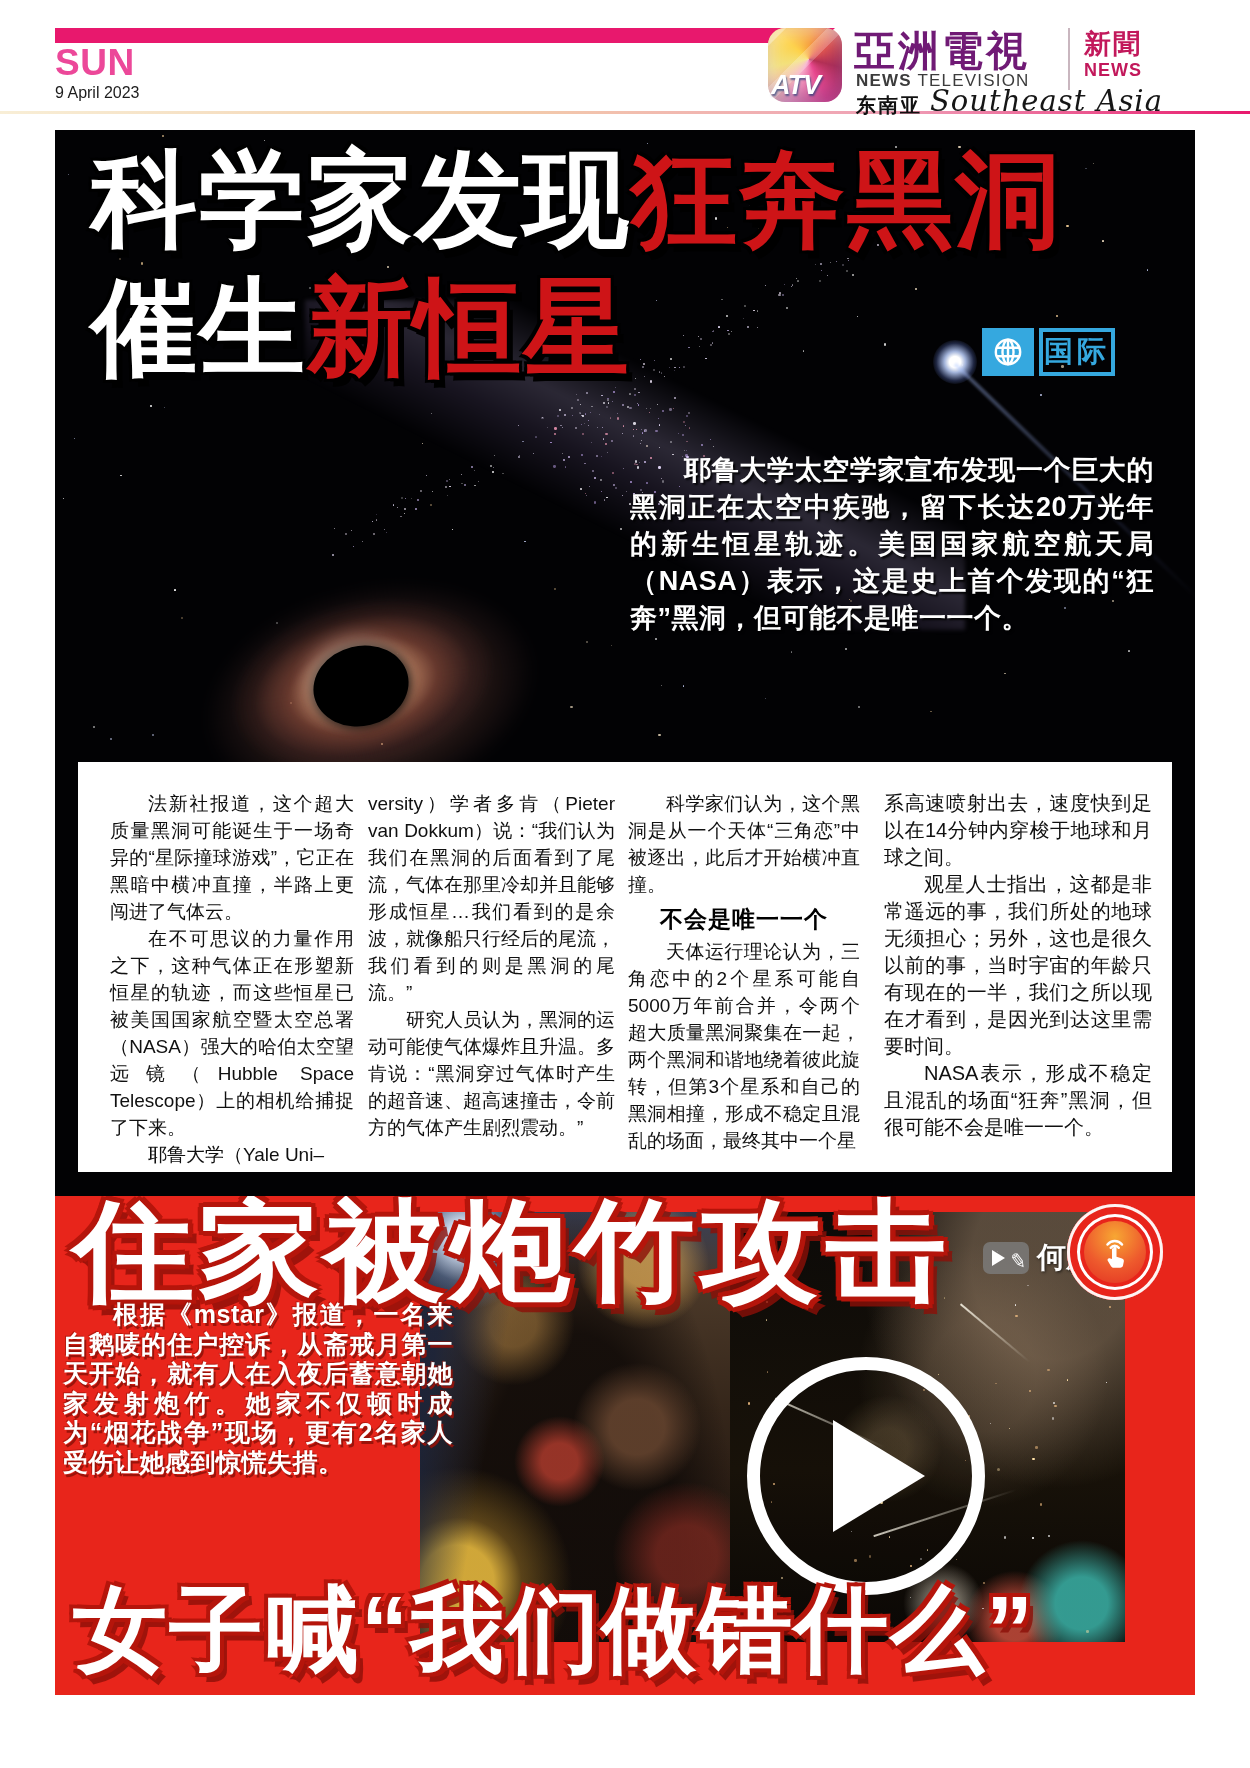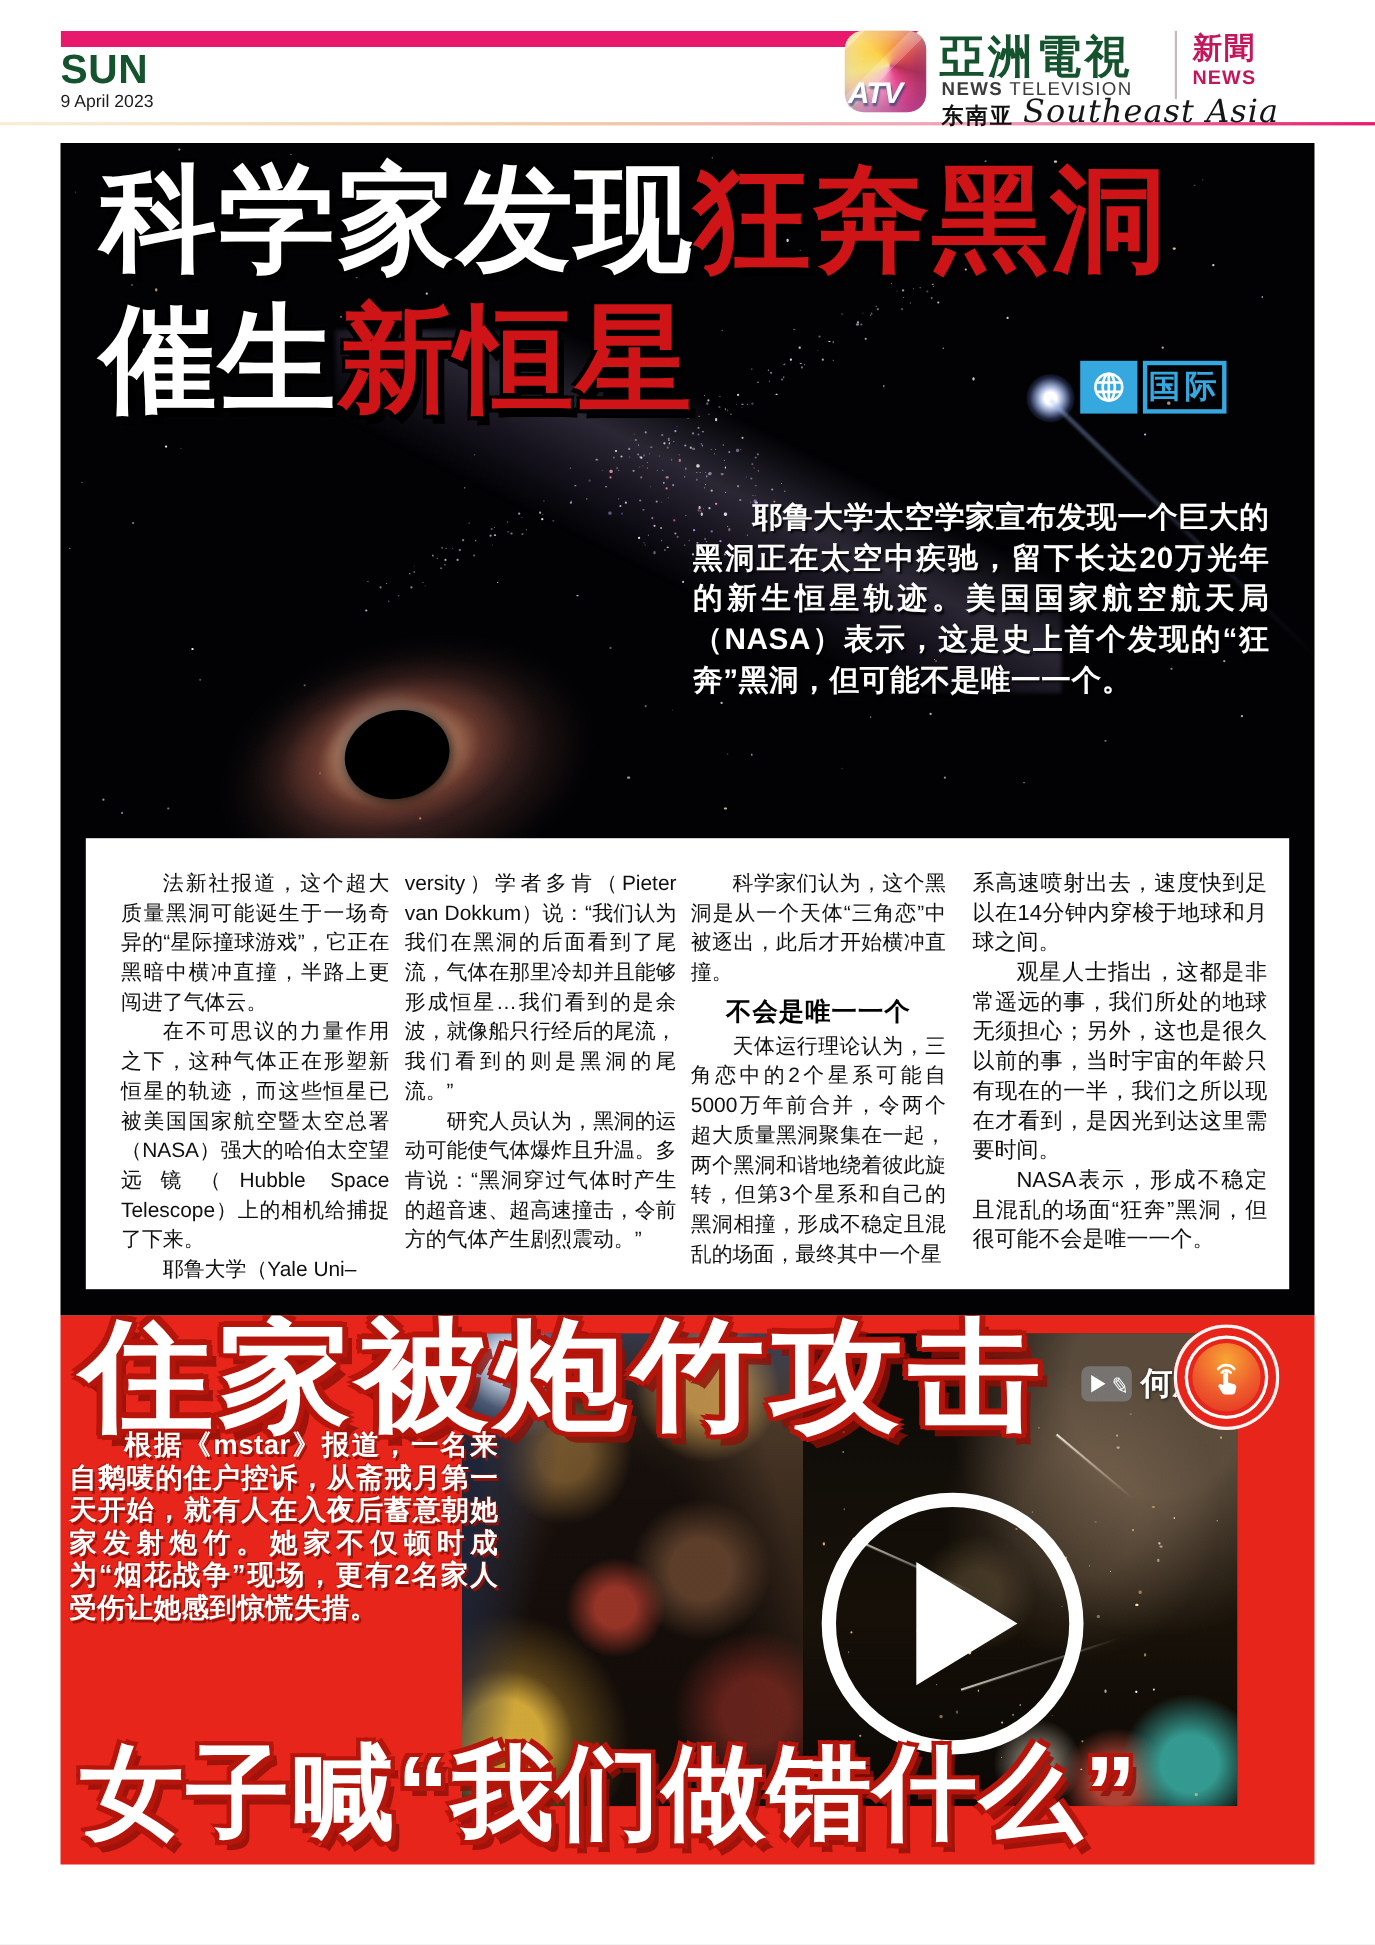--- a/index.html
+++ b/index.html
@@ -1,33 +1,33 @@
 <!DOCTYPE html>
 <html><head>
 <meta charset="utf-8">
 <style>
   html,body{margin:0;padding:0;background:#e9e9e9;}
   .page{position:relative;width:1250px;height:1768px;background:#ffffff;overflow:hidden;
         font-family:"Liberation Sans", sans-serif;margin:0 auto;}
   
   .topbar{position:absolute;left:55px;top:28px;width:780px;height:15px;background:#E8186D;
           clip-path:polygon(0 0,100% 0,calc(100% - 16px) 100%,0 100%);}
-  .day{position:absolute;left:55px;top:42px;font-size:37px;font-weight:800;color:#14532d;letter-spacing:.5px;}
+  .day{position:absolute;left:55px;top:42px;font-size:37px;font-weight:800;color:#ec4899;letter-spacing:.5px;}
   .date{position:absolute;left:55px;top:84px;font-size:16px;color:#1c1c1c;}
   .header-rule{position:absolute;left:0;top:111px;width:1250px;height:3px;
           background:linear-gradient(90deg,#f8eed6 0%,#f3cdaa 40%,#ef9fb6 72%,#E8186D 100%);}
   .logo{position:absolute;left:768px;top:24px;width:430px;height:86px;}
   .logo-icon{position:absolute;left:0;top:4px;width:74px;height:74px;border-radius:17px;
           background:conic-gradient(from -50deg at 55% 42%, #fdd24a, #f6a03c, #e65a4f, #b53055, #e8488f, #f6a8c8, #f3e07a, #fdd24a);
           box-shadow:inset -6px -10px 18px rgba(90,40,120,.35), inset 6px 8px 14px rgba(255,255,255,.35);}
   .logo-icon .facet{position:absolute;inset:0;border-radius:17px;
           background:linear-gradient(135deg,rgba(255,255,255,.35) 0 12%,transparent 12.4% 40%,rgba(255,255,255,.22) 40.4% 52%,transparent 52.4%);}
   .logo-icon .atv{position:absolute;left:3px;bottom:1px;font-size:27px;font-weight:900;font-style:italic;color:#fff;
           text-shadow:1px 2px 2px rgba(30,60,120,.7);letter-spacing:-1px;}
-  .brand-cn{position:absolute;left:86px;top:0px;font-size:41px;font-weight:600;color:#14532d;letter-spacing:3px;}
+  .brand-cn{position:absolute;left:86px;top:0px;font-size:41px;font-weight:600;color:#701a75;letter-spacing:3px;}
   .brand-en{position:absolute;left:88px;top:47px;font-size:17px;color:#3c3c3c;letter-spacing:1.2px;}
   .brand-en b{font-weight:800;}
   .logo-div{position:absolute;left:300px;top:4px;width:2px;height:62px;background:#c9b6bf;}
   .news-cn{position:absolute;left:316px;top:2px;font-size:27px;font-weight:800;color:#C2185B;letter-spacing:2px;}
   .news-en{position:absolute;left:316px;top:36px;font-size:18px;font-weight:600;color:#C2185B;letter-spacing:1px;}
   .sea-cn{position:absolute;left:88px;top:68px;font-size:20px;font-weight:800;color:#111;letter-spacing:2px;}
   .sea-script{position:absolute;left:162px;top:60px;font-size:29px;font-style:italic;color:#161616;
           font-family:"DejaVu Serif", serif;letter-spacing:1px;}
   
   .space{position:absolute;left:55px;top:130px;width:1140px;height:1066px;background:#020204;overflow:hidden;}

